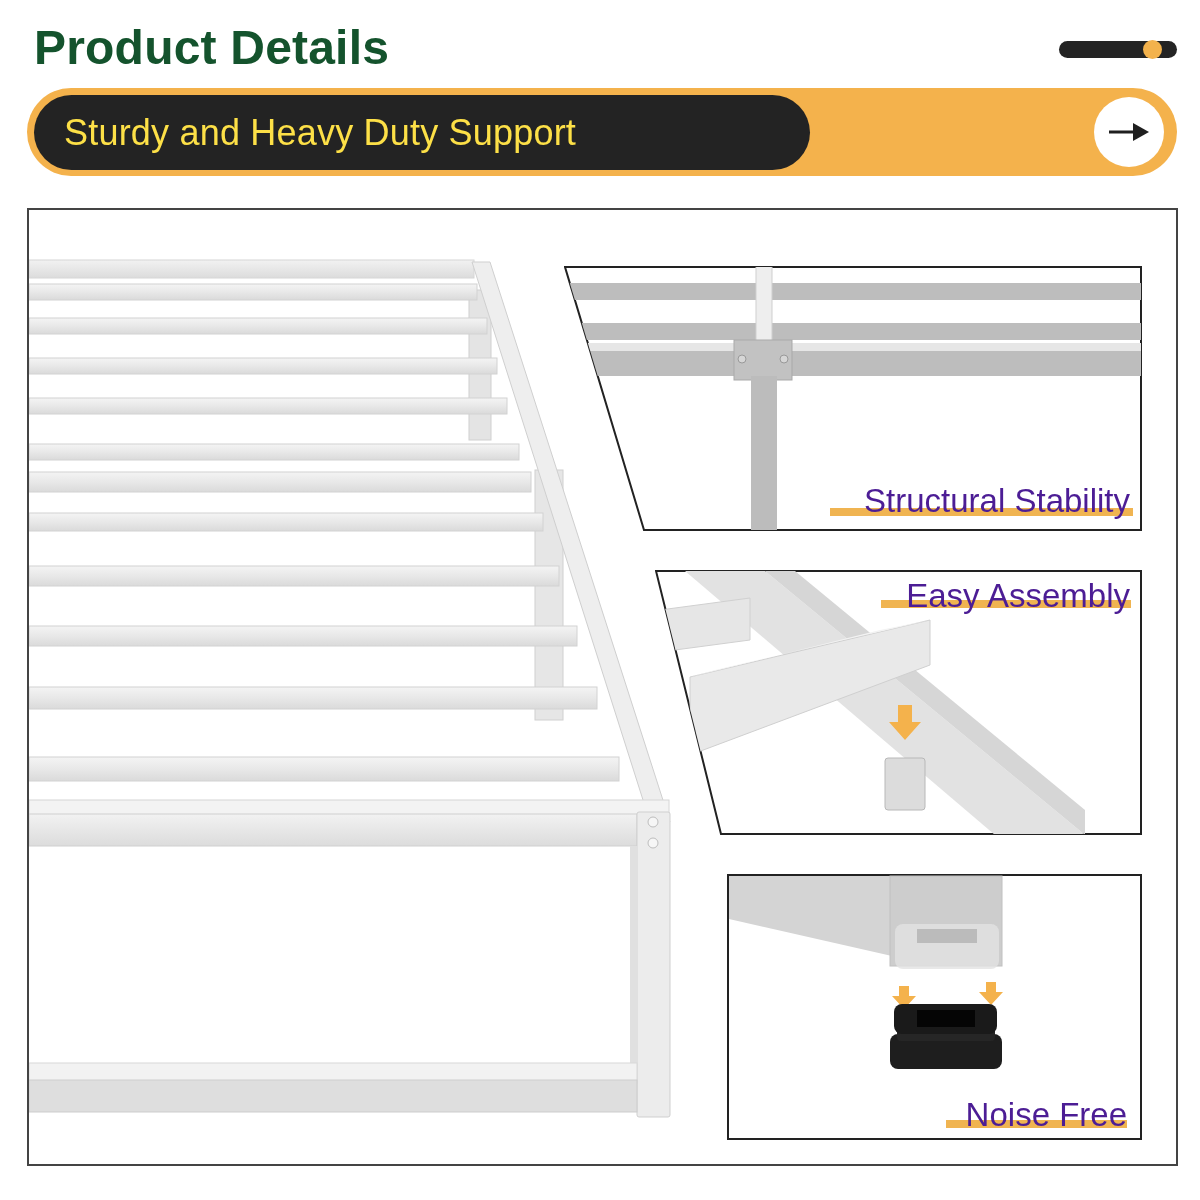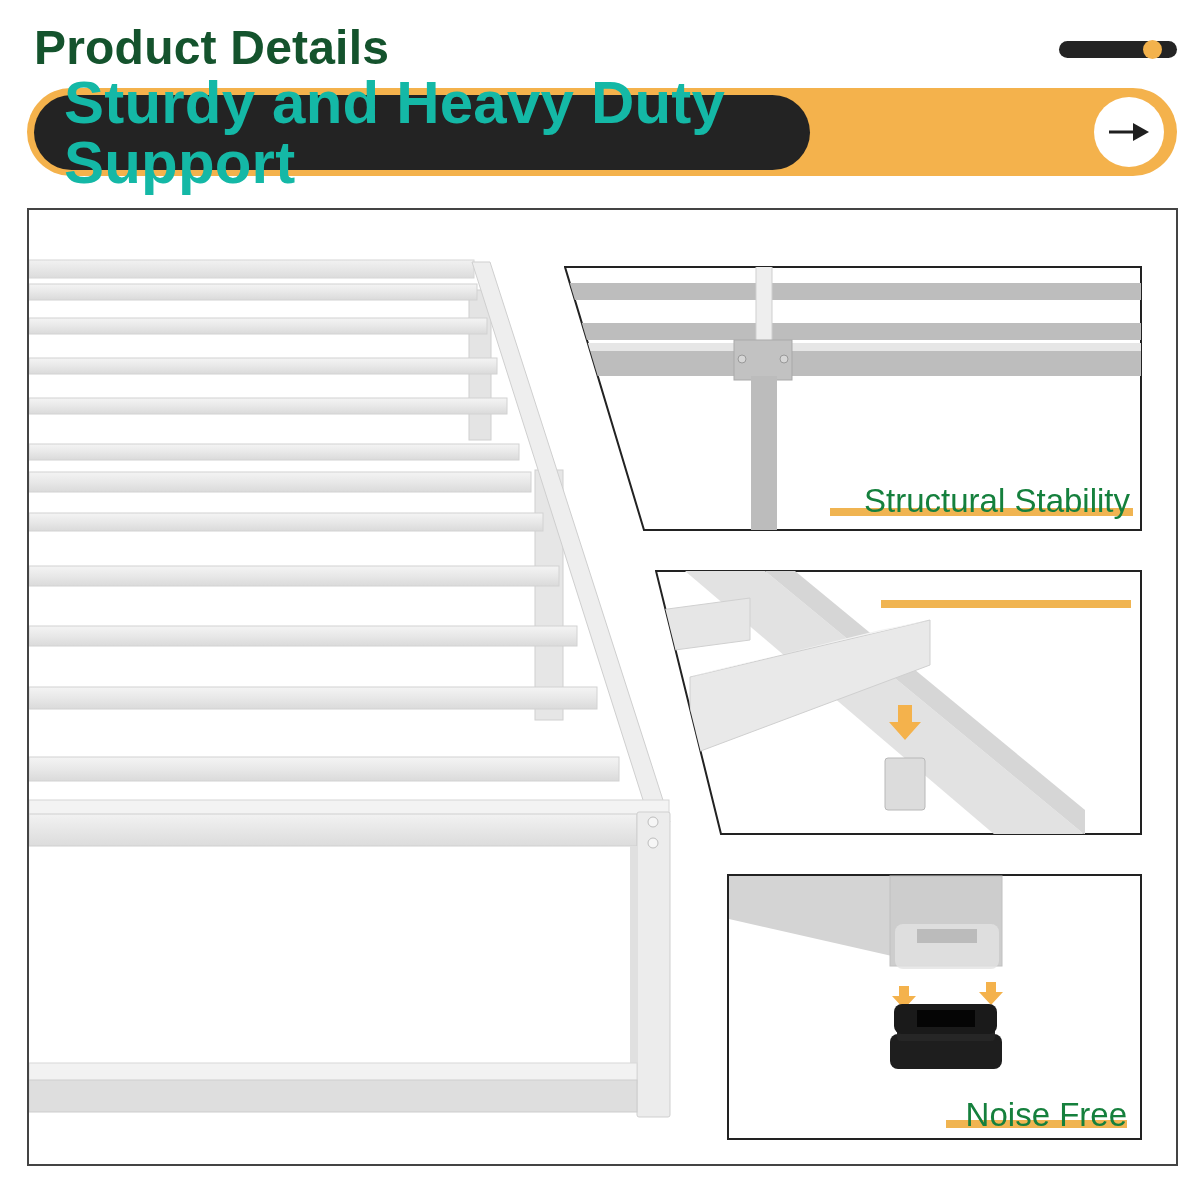--- a/index.html
+++ b/index.html
@@ -24,41 +24,41 @@
   .banner {
     position: absolute; left: 27px; top: 88px; width: 1150px; height: 88px;
     background: #f4b24c; border-radius: 44px;
   }
   .banner-pill {
     position: absolute; left: 34px; top: 95px; width: 776px; height: 75px;
     background: #232323; border-radius: 38px;
     display: flex; align-items: center; padding-left: 30px;
   }
   .banner-text {
-    color: #14b8a6; font-size: 60px; font-weight: 700; line-height: 1; letter-spacing: 0.2px;
+    color: #fde047; font-size: 36px; font-weight: 400; line-height: 1; letter-spacing: 0.2px;
   }
   .arrow-button {
     position: absolute; left: 1094px; top: 97px; width: 70px; height: 70px;
     background: #ffffff; border-radius: 50%;
     display: flex; align-items: center; justify-content: center;
     cursor: pointer;
   }
 
   .main-frame {
     position: absolute; left: 27px; top: 208px; width: 1151px; height: 958px;
     border: 2px solid #444; background: #fff;
   }
 
   .bed-illustration { position: absolute; left: 29px; top: 210px; width: 660px; height: 954px; }
 
   .inset { position: absolute; }
   .inset svg { position: absolute; left: 0; top: 0; }
 
   .feature-label {
-    position: absolute; font-size: 33px; color: #15803d; white-space: nowrap;
+    position: absolute; font-size: 33px; color: #4c1d95; white-space: nowrap;
     line-height: 1;
   }
   .feature-underline {
     position: absolute; height: 8px; background: #f0b451;
   }
 </style>
 </head>
 <body>
 
 <div class="page-title">Product Details</div>
@@ -158,20 +158,21 @@
       <polygon points="30,1 110,1 430,265 340,265" fill="#e2e2e2"></polygon>
       <polygon points="110,1 140,1 430,240 430,265" fill="#d6d6d6"></polygon>
       <polygon points="5,40 95,28 95,70 5,82" fill="#e6e6e6" stroke="#d0d0d0"></polygon>
       <polygon points="35,107 275,50 275,95 35,185" fill="#e9e9e9" stroke="#cfcfcf"></polygon>
       <polygon points="35,107 225,60 275,50 60,100" fill="#f3f3f3"></polygon>
       <rect x="230" y="188" width="40" height="52" fill="#dcdcdc" stroke="#b8b8b8" rx="3"></rect>
       <polygon points="243,135 257,135 257,152 266,152 250,170 234,152 243,152" fill="#f4b24c"></polygon>
     </g>
   </svg>
   <div class="feature-underline" style="left:226px; top:30px; width:250px;"></div>
+  <div class="feature-label" style="right:12px; top:9px;">Easy Assembly</div>
 </div>
 
 <div class="inset" style="left:727px; top:874px; width:415px; height:200px;">
   <svg width="415" height="266" viewBox="0 0 415 266">
     <rect x="1" y="1" width="413" height="264" fill="#ffffff" stroke="#222" stroke-width="2"></rect>
     <polygon points="2,2 165,2 165,82 2,45" fill="#d4d4d4"></polygon>
     <rect x="163" y="2" width="112" height="90" fill="#cdcdcd" stroke="#c0c0c0"></rect>
     <rect x="168" y="50" width="104" height="45" rx="8" fill="#e2e2e2" opacity="0.8"></rect>
     <rect x="190" y="55" width="60" height="14" fill="#bbbbbb"></rect>
     <polygon points="172,112 182,112 182,122 189,122 177,135 165,122 172,122" fill="#f4b24c"></polygon>

